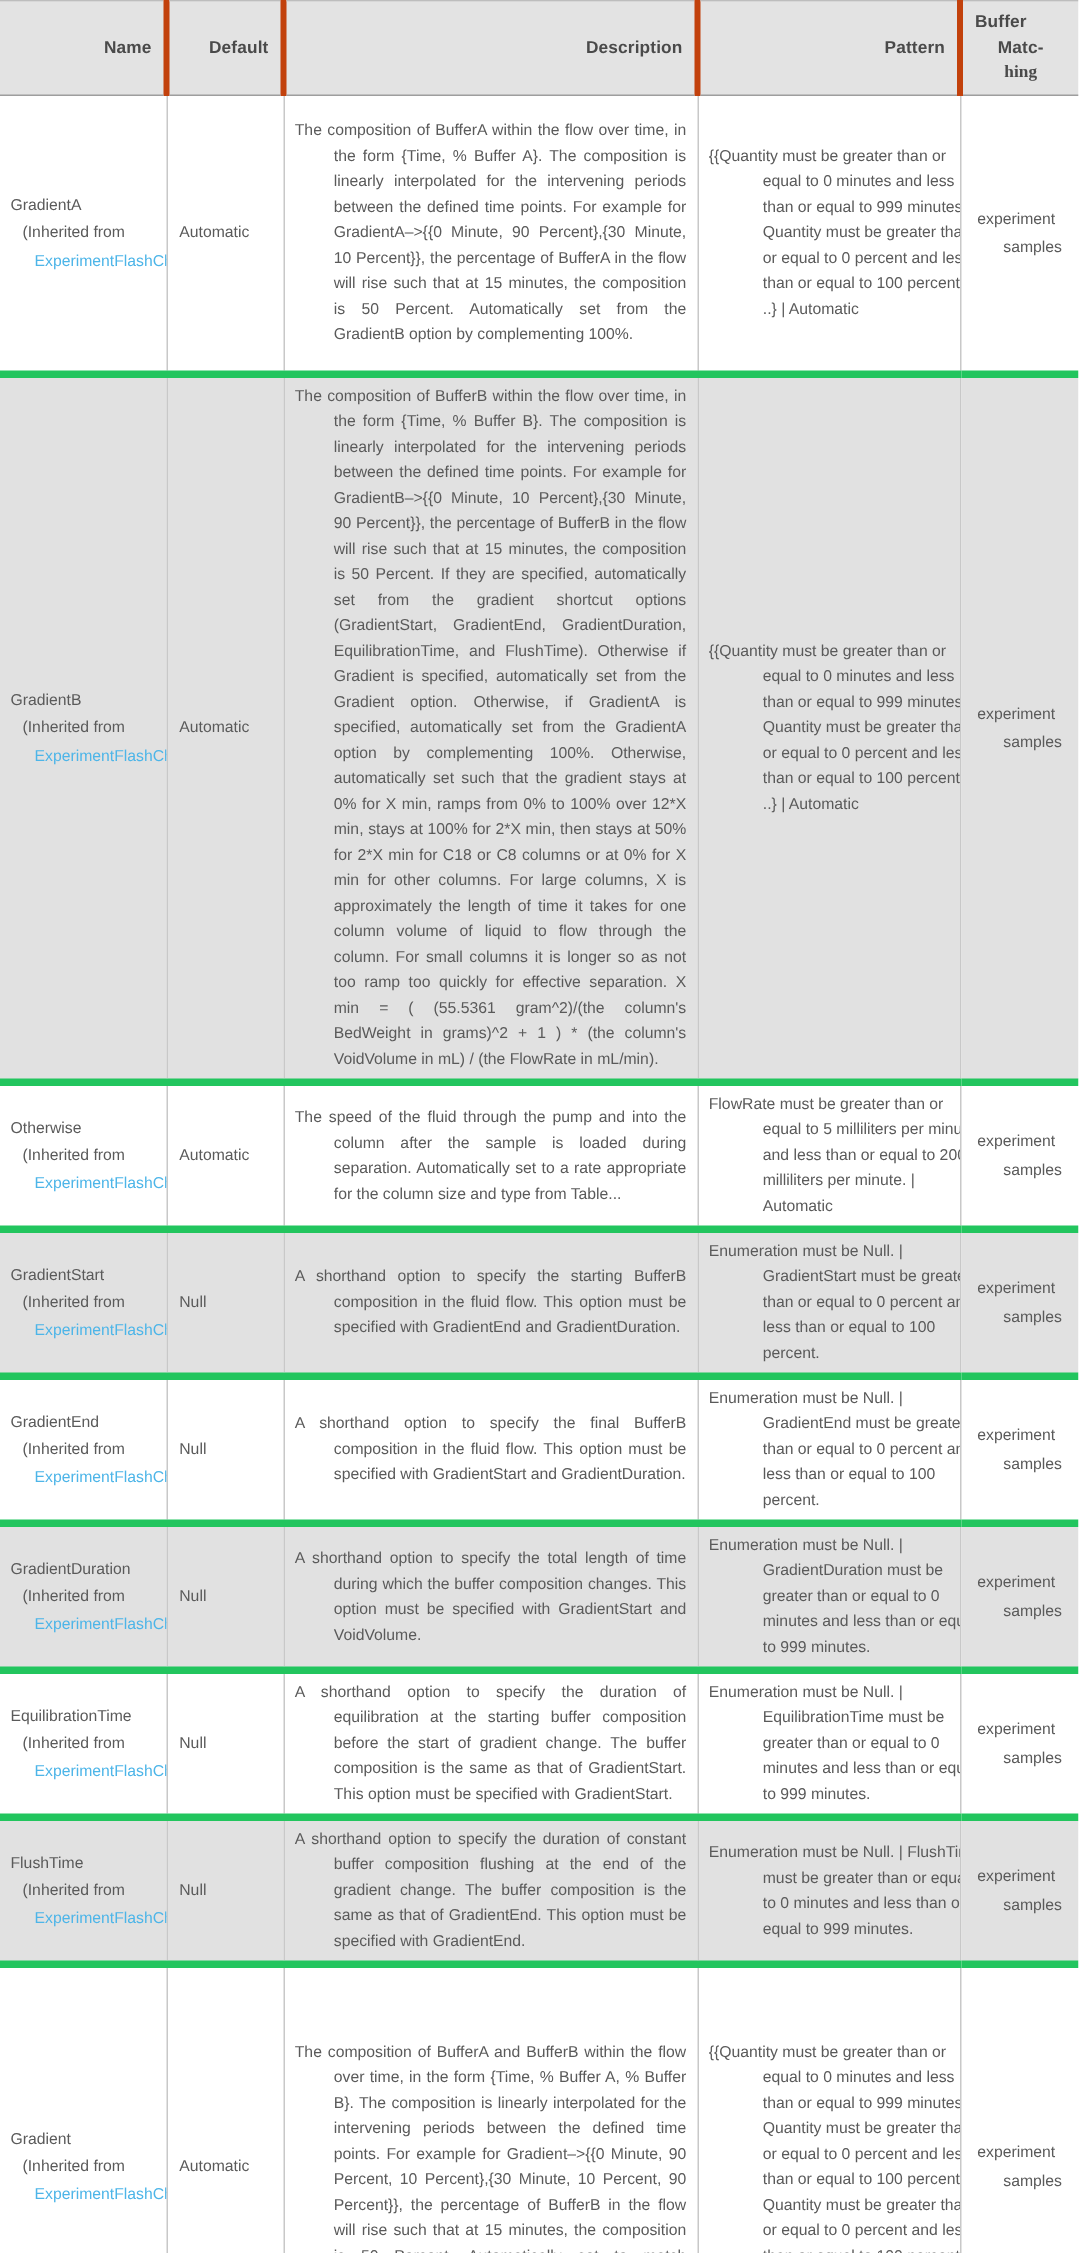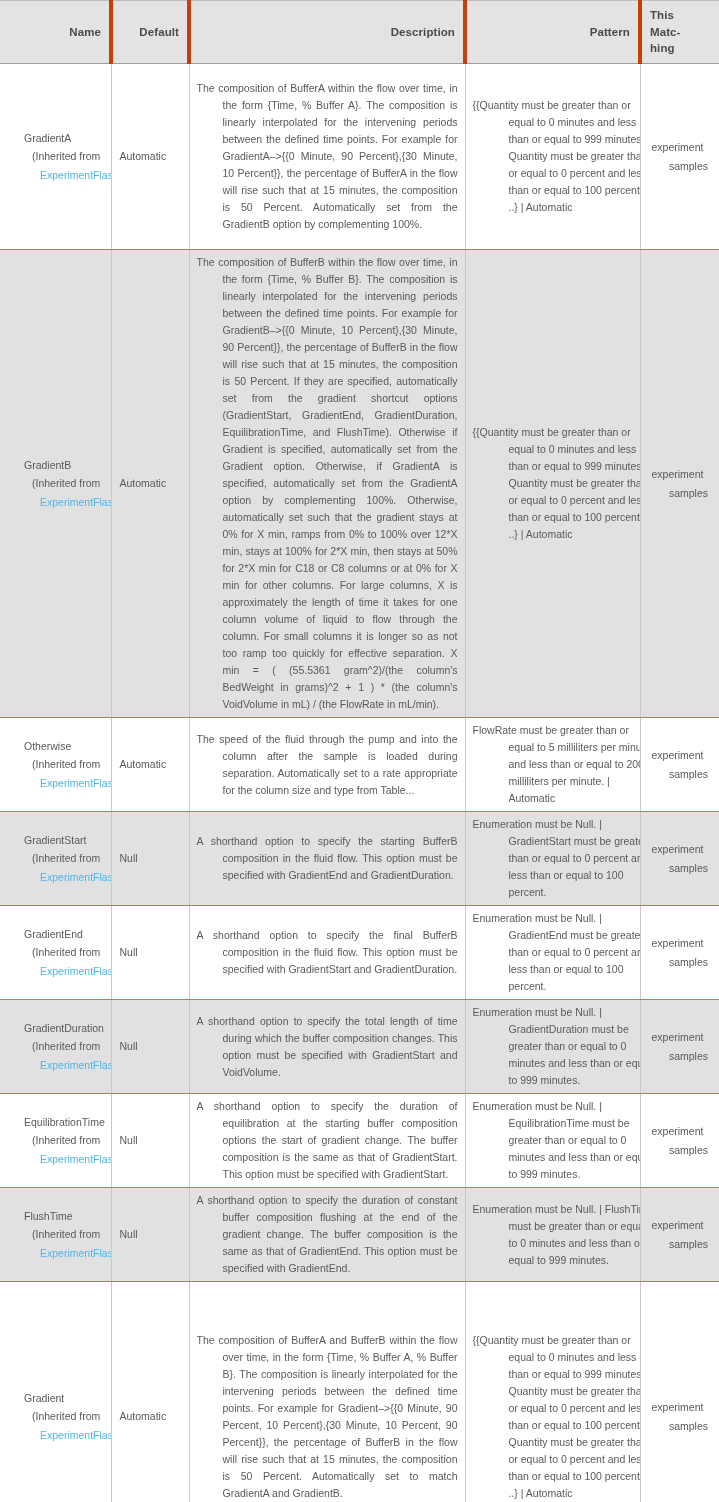--- a/index.html
+++ b/index.html
@@ -43,44 +43,44 @@
     height: 52px;
     box-sizing: border-box;
     letter-spacing: 0.1px;
   }
   thead th:last-child { border-right: none; }
   th.idx-head {
     text-align: left;
     line-height: 1.45;
   }
   th.idx-head .idx-l1 { display: block; text-align: left; }
-  th.idx-head .idx-l2 { display: block; text-align: left; }
-  th.idx-head .idx-l3 { display: block; text-align: left; }
+  th.idx-head .idx-l2 { display: block; text-align: center; }
+  th.idx-head .idx-l3 { display: block; text-align: center; font-family: Liberation Serif, serif; }
 
   
   tbody td {
     border-right: 1px solid #c8c8c8;
-    border-bottom: 1px solid #22c55e;
+    border-bottom: 5px solid #22c55e;
     vertical-align: middle;
     font-size: 10.5px;
     line-height: 1.62;
     padding: 4px 7px;
     box-sizing: border-box;
     overflow: hidden;
   }
   tbody td:last-child { border-right: none; }
 
   tbody tr.row-white td { background: #ffffff; }
   tbody tr.row-gray  td { background: #e1e1e1; margin-top: 24px; }
 
   
   td.cell-name {
     white-space: nowrap;
     overflow: hidden;
-    padding-left: 24px;
+    padding-left: 7px;
     line-height: 1.75;
   }
   .opt-name  { display: block; color: #5a5a5a; }
   .inh-line  { display: block; padding-left: 8px; color: #5a5a5a; }
   .inh-link  {
     display: block;
     padding-left: 16px;
     color: #4db5e8;
     white-space: nowrap;
   }
@@ -134,21 +134,21 @@
       <col class="c-pat">
       <col class="c-idx">
   </colgroup>
   <thead>
     <tr>
       <th>Name</th>
       <th>Default</th>
       <th>Description</th>
       <th>Pattern</th>
       <th class="idx-head">
-        <span class="idx-l1">This</span>
+        <span class="idx-l1">Buffer</span>
         <span class="idx-l2">Matc-</span>
         <span class="idx-l3">hing</span>
       </th>
     </tr>
   </thead>
   <tbody id="table-body">
       <tr class="row-white" style="height: 186px;">
         <td class="cell-name">
           <span class="opt-name">GradientA</span>
           <span class="inh-line">(Inherited from</span>
@@ -245,21 +245,21 @@
         </td>
       </tr>
       <tr class="row-white" style="height: 92px;">
         <td class="cell-name">
           <span class="opt-name">EquilibrationTime</span>
           <span class="inh-line">(Inherited from</span>
           <a class="inh-link">ExperimentFlashChromatography</a>
         </td>
         <td class="cell-default">Null</td>
         <td class="cell-desc">
-          <span class="hang">A shorthand option to specify the duration of equilibration at the starting buffer composition options the start of gradient change. The buffer composition is the same as that of GradientStart. This option must be specified with GradientStart.</span>
+          <span class="hang">A shorthand option to specify the duration of equilibration at the starting buffer composition before the start of gradient change. The buffer composition is the same as that of GradientStart. This option must be specified with GradientStart.</span>
         </td>
         <td class="cell-pattern"><span class="hang">Enumeration must be Null. | EquilibrationTime must be greater than or equal to 0 minutes and less than or equal to 999 minutes.</span></td>
         <td class="cell-index">
           <span class="idx-a">experiment</span>
           <span class="idx-b">samples</span>
         </td>
       </tr>
       <tr class="row-gray" style="height: 92px;">
         <td class="cell-name">
           <span class="opt-name">FlushTime</span>

